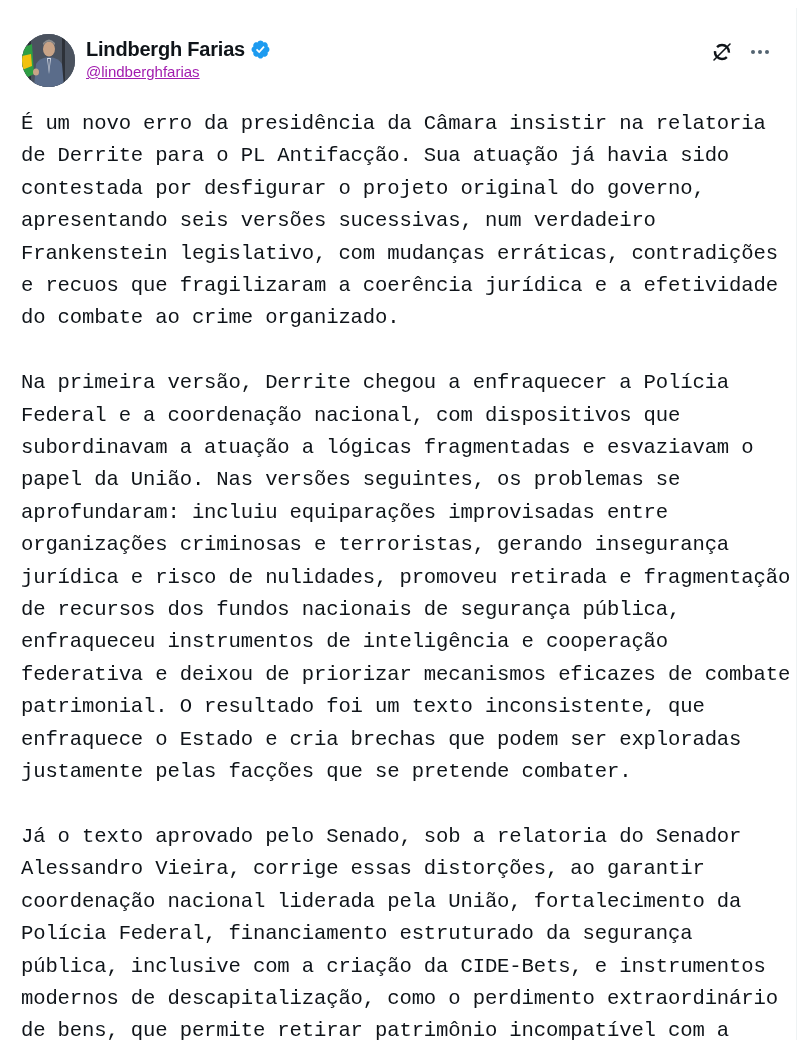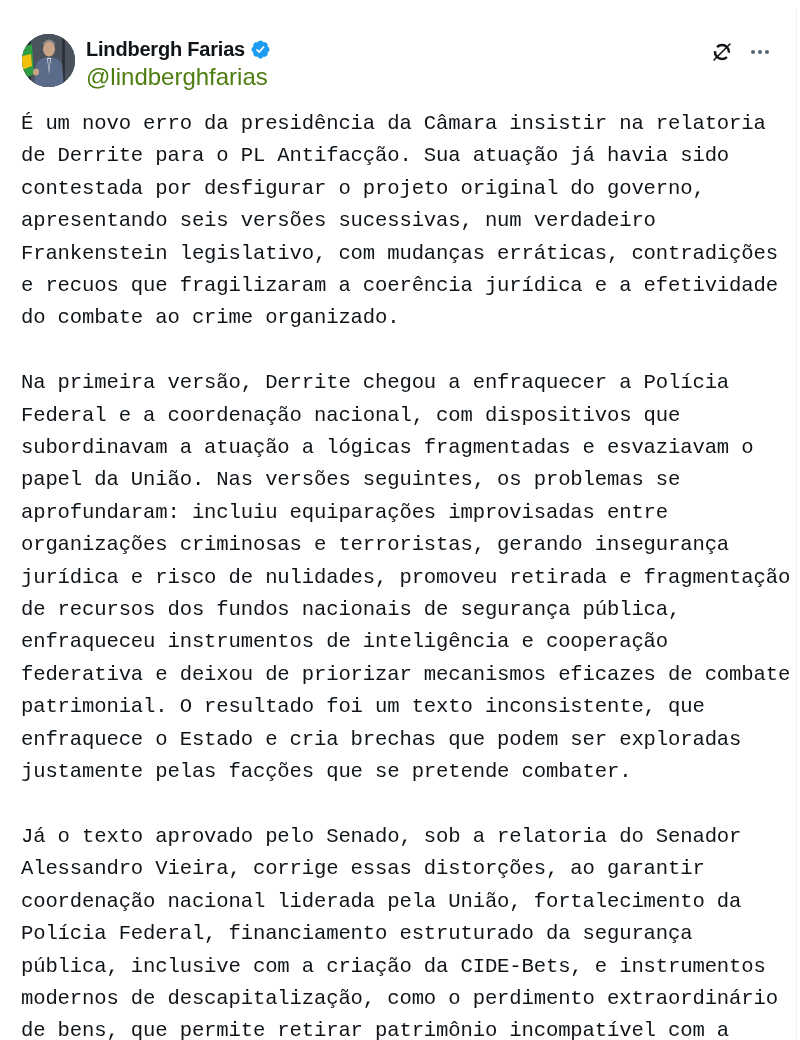--- a/index.html
+++ b/index.html
@@ -60,22 +60,23 @@
       letter-spacing: -0.2px;
     }
     .verified {
       margin-left: 5px;
       width: 21px;
       height: 21px;
       display: inline-block;
     }
     .handle {
       margin-top: 1px;
-      font-size: 24px;
-      color: #4d7c0f;
+      font-size: 15px;
+      color: #a21caf;
+      text-decoration: underline;
     }
     .actions {
       position: absolute;
       right: 4px;
       top: 6px;
       display: flex;
       align-items: center;
       gap: 14px;
     }
     .grok-icon {

